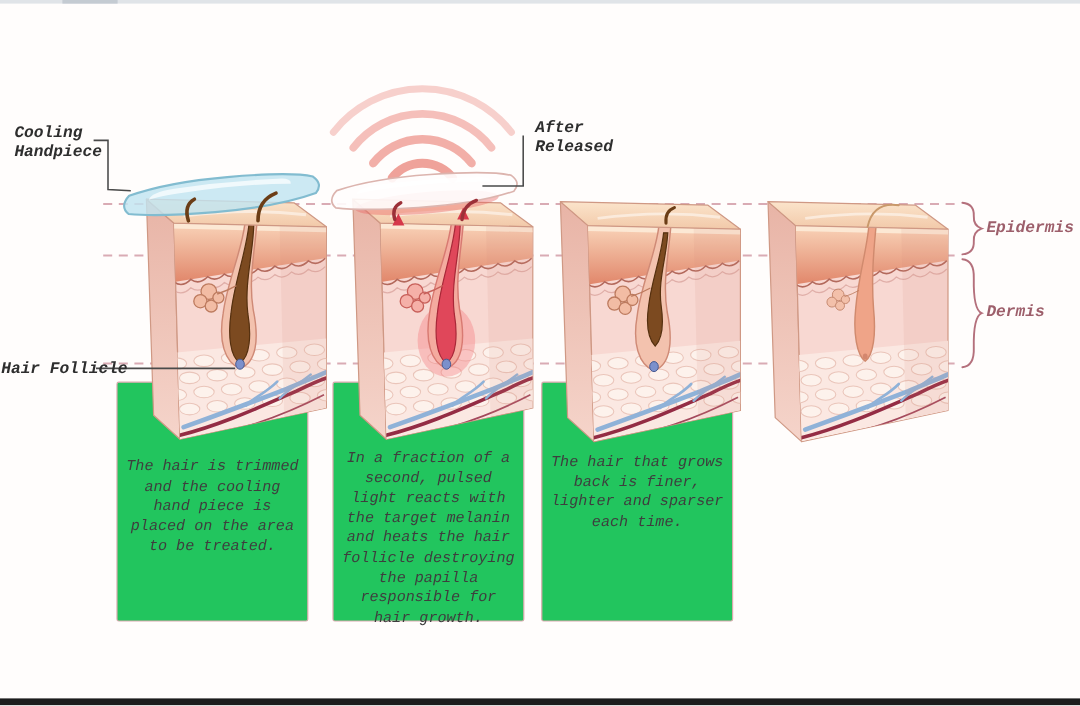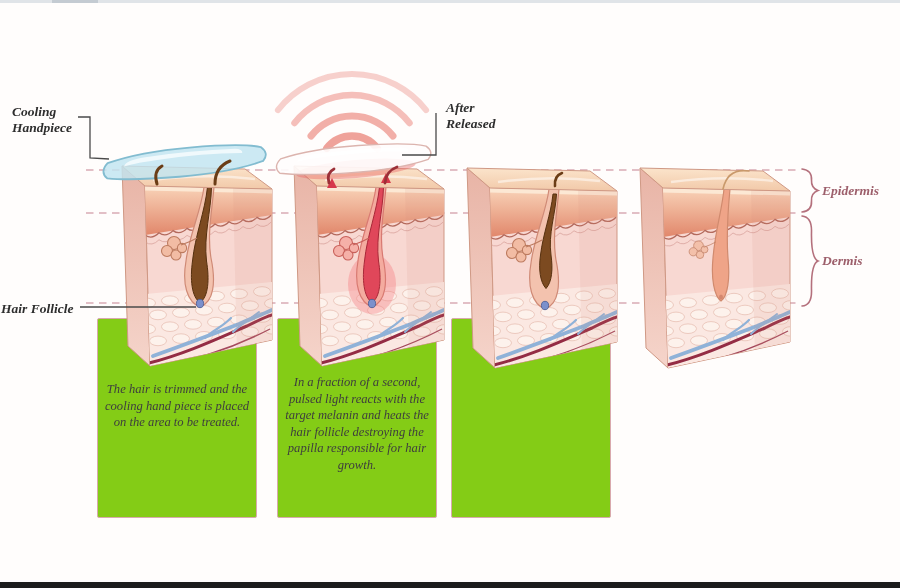--- a/index.html
+++ b/index.html
@@ -1,23 +1,23 @@
 <!DOCTYPE html>
 <html><head>
 <meta charset="utf-8">
 <style>
   html,body{margin:0;padding:0;background:#fff;}
   .canvas{position:relative;width:900px;height:588px;background:#fffdfc;overflow:hidden;
-          font-family:Liberation Serif, serif;}
+          font-family:Liberation Mono, monospace;}
   .topbar{position:absolute;left:0;top:0;width:900px;height:3px;background:#e0e4e8;z-index:4;}
   .topbar-seg{position:absolute;left:52px;top:0;width:46px;height:3px;background:#c4cbd2;z-index:5;}
   .bottombar{position:absolute;left:0;bottom:0;width:900px;height:6px;background:#1c1c1c;z-index:4;}
   #scene{position:absolute;left:0;top:0;z-index:2;pointer-events:none;}
   .stage-box{position:absolute;top:318px;height:200px;border:1.5px solid #d9a9ad;border-radius:2px;
-             background:#84cc16;box-sizing:border-box;text-align:center;z-index:1;padding:62px 6px 0;}
+             background:#22c55e;box-sizing:border-box;text-align:center;z-index:1;padding:62px 6px 0;}
   .stage-box p{margin:0 0 15px;font-style:italic;font-weight:500;font-size:12.6px;line-height:1.32;color:#3e3e3e;}
   .box-1{left:97px;width:160px;}
   .box-2{left:277px;width:160px;padding-top:55px;}
   .box-3{left:451px;width:160px;padding-top:58px;}
   .box-4{left:625px;width:163px;padding-top:60px;}
   .anno{position:absolute;z-index:3;font-style:italic;font-weight:600;font-size:13.5px;line-height:1.18;color:#2e2e2e;}
   .anno span{display:block;}
   .anno-cooling{left:12px;top:104px;}
   .anno-heat{left:446px;top:100px;}
   .anno-hair{left:1px;top:301px;}
@@ -323,16 +323,17 @@
   <div class="layer-label label-epidermis">Epidermis</div>
   <div class="layer-label label-dermis">Dermis</div>
 
   <div class="stage-box box-1">
     <p>The hair is trimmed and the cooling hand piece is placed on the area to be treated.</p>
   </div>
   <div class="stage-box box-2">
     <p>In a fraction of a second, pulsed light reacts with the target melanin and heats the hair follicle destroying the papilla responsible for hair growth.</p>
   </div>
   <div class="stage-box box-3">
+    <p>The hair that grows back is finer, lighter and sparser each time.</p>
   </div>
 
   <div class="bottombar"></div>
 </div>
 
 </body></html>

